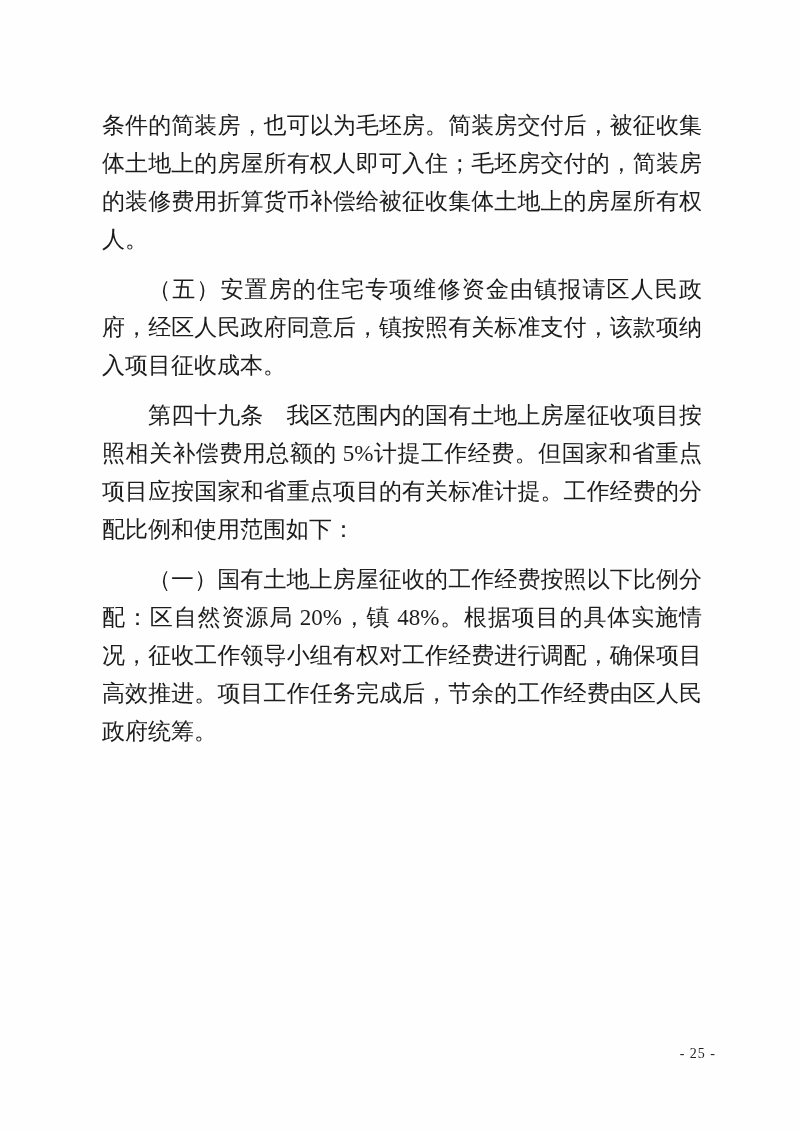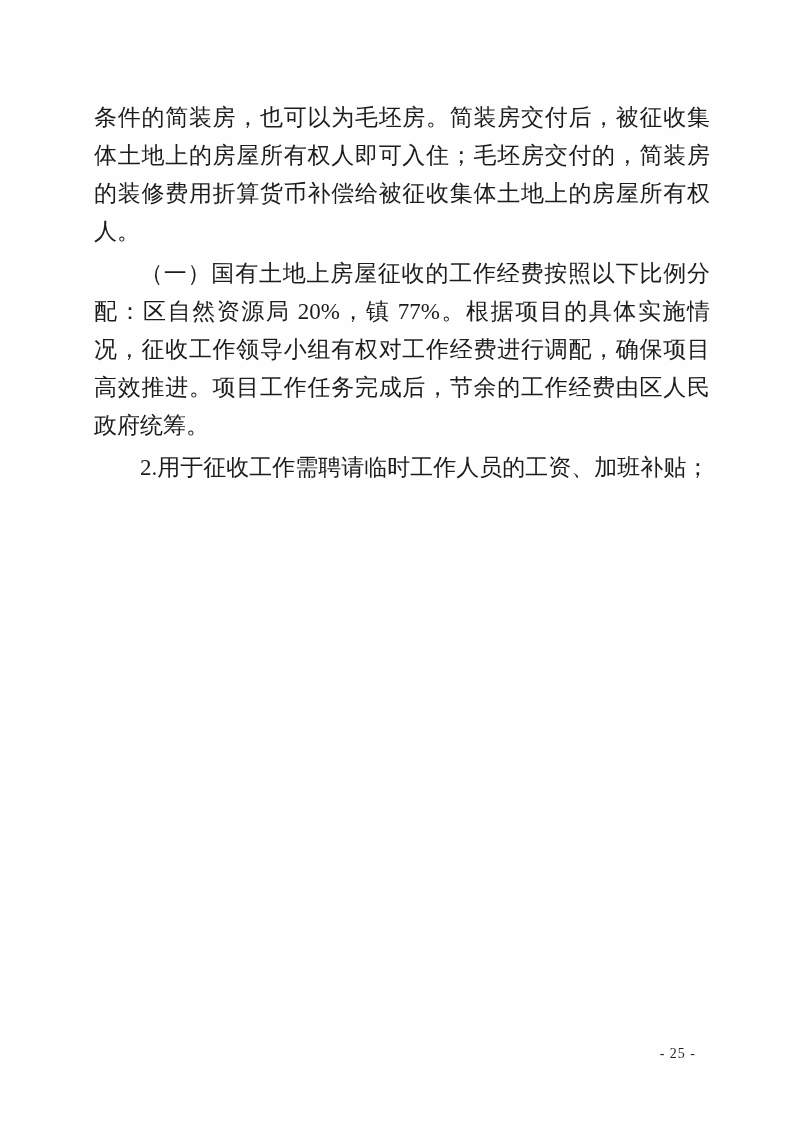--- a/index.html
+++ b/index.html
@@ -18,43 +18,44 @@
     overflow: hidden;
     box-sizing: border-box;
   }
   .text-body {
     position: absolute;
     left: 90px;
     top: 95px;
     width: 624px;
   }
   .para {
-    margin: 4px;
+    margin: 12px;
     font-size: 23px;
     line-height: 38px;
     text-align: justify;
     letter-spacing: 0px;
     word-break: break-all;
   }
   .para.indent {
     text-indent: 2em;
   }
   .page-number {
     position: absolute;
     top: 1046px;
-    right: 104px;
+    right: 84px;
     font-size: 14px;
     letter-spacing: 1px;
     color: #222;
     font-family: "Liberation Serif", "DejaVu Serif", serif;
   }
 </style>
 </head>
 <body>
 
 <div class="page">
   <div class="text-body">
     <p class="para">条件的简装房，也可以为毛坯房。简装房交付后，被征收集体土地上的房屋所有权人即可入住；毛坯房交付的，简装房的装修费用折算货币补偿给被征收集体土地上的房屋所有权人。</p>
-    <p class="para indent">（一）国有土地上房屋征收的工作经费按照以下比例分配：区自然资源局 20%，镇 77%。根据项目的具体实施情况，征收工作领导小组有权对工作经费进行调配，确保项目高效推进。项目工作任务完成后，节余的工作经费由区人民政府统筹。</p>
-    <p class="para indent">2.用于征收工作需聘请临时工作人员的工资、加班补贴；</p>
+    <p class="para indent">（五）安置房的住宅专项维修资金由镇报请区人民政府，经区人民政府同意后，镇按照有关标准支付，该款项纳入项目征收成本。</p>
+    <p class="para indent">第四十九条　我区范围内的国有土地上房屋征收项目按照相关补偿费用总额的 5%计提工作经费。但国家和省重点项目应按国家和省重点项目的有关标准计提。工作经费的分配比例和使用范围如下：</p>
+    <p class="para indent">（一）国有土地上房屋征收的工作经费按照以下比例分配：区自然资源局 20%，镇 48%。根据项目的具体实施情况，征收工作领导小组有权对工作经费进行调配，确保项目高效推进。项目工作任务完成后，节余的工作经费由区人民政府统筹。</p>
   </div>
   <div class="page-number">- 25 -</div>
 </div>
 
 </body></html>

